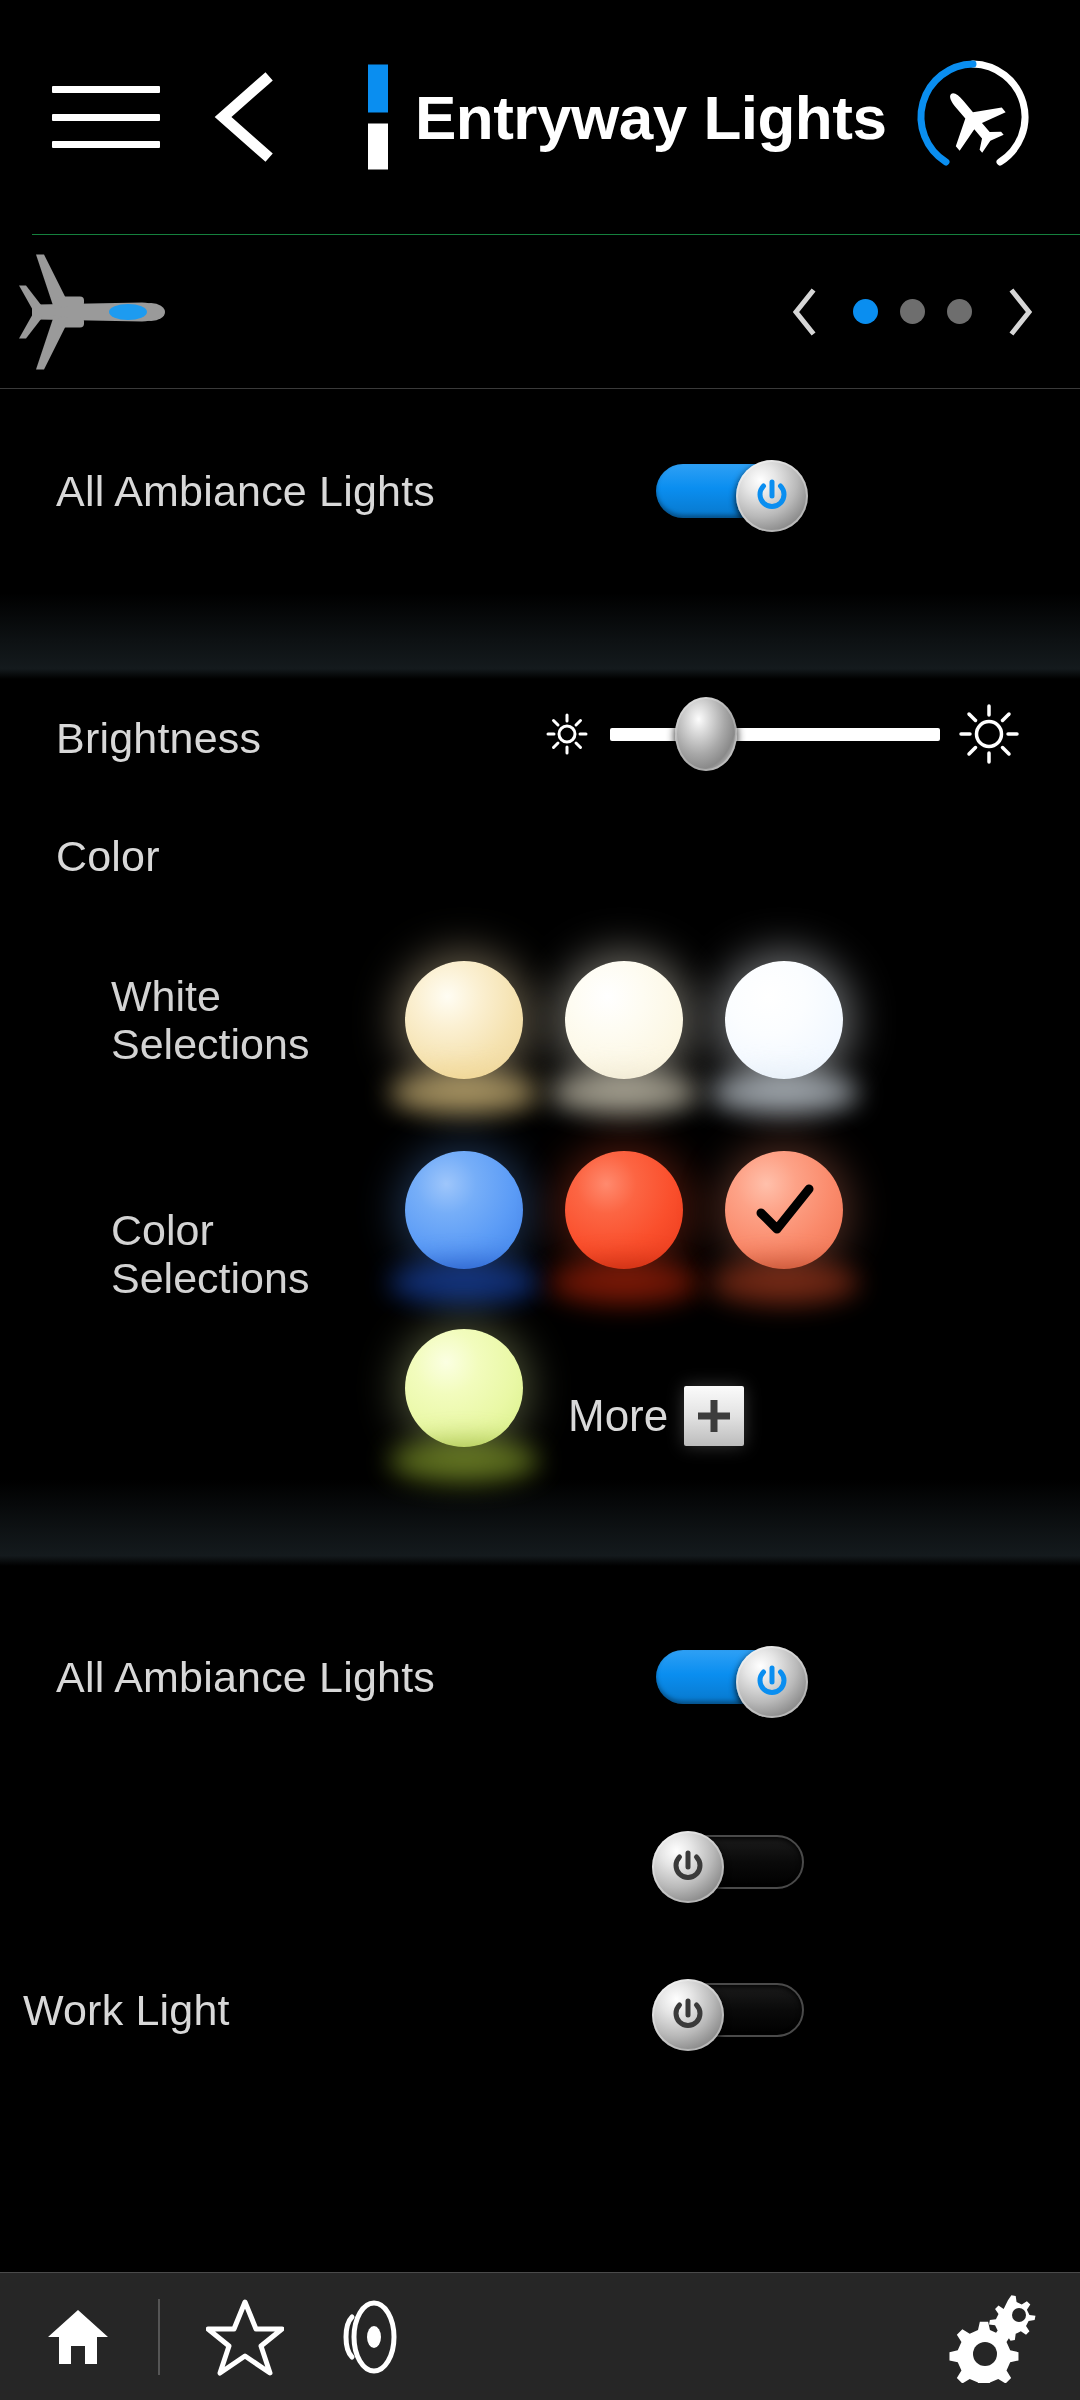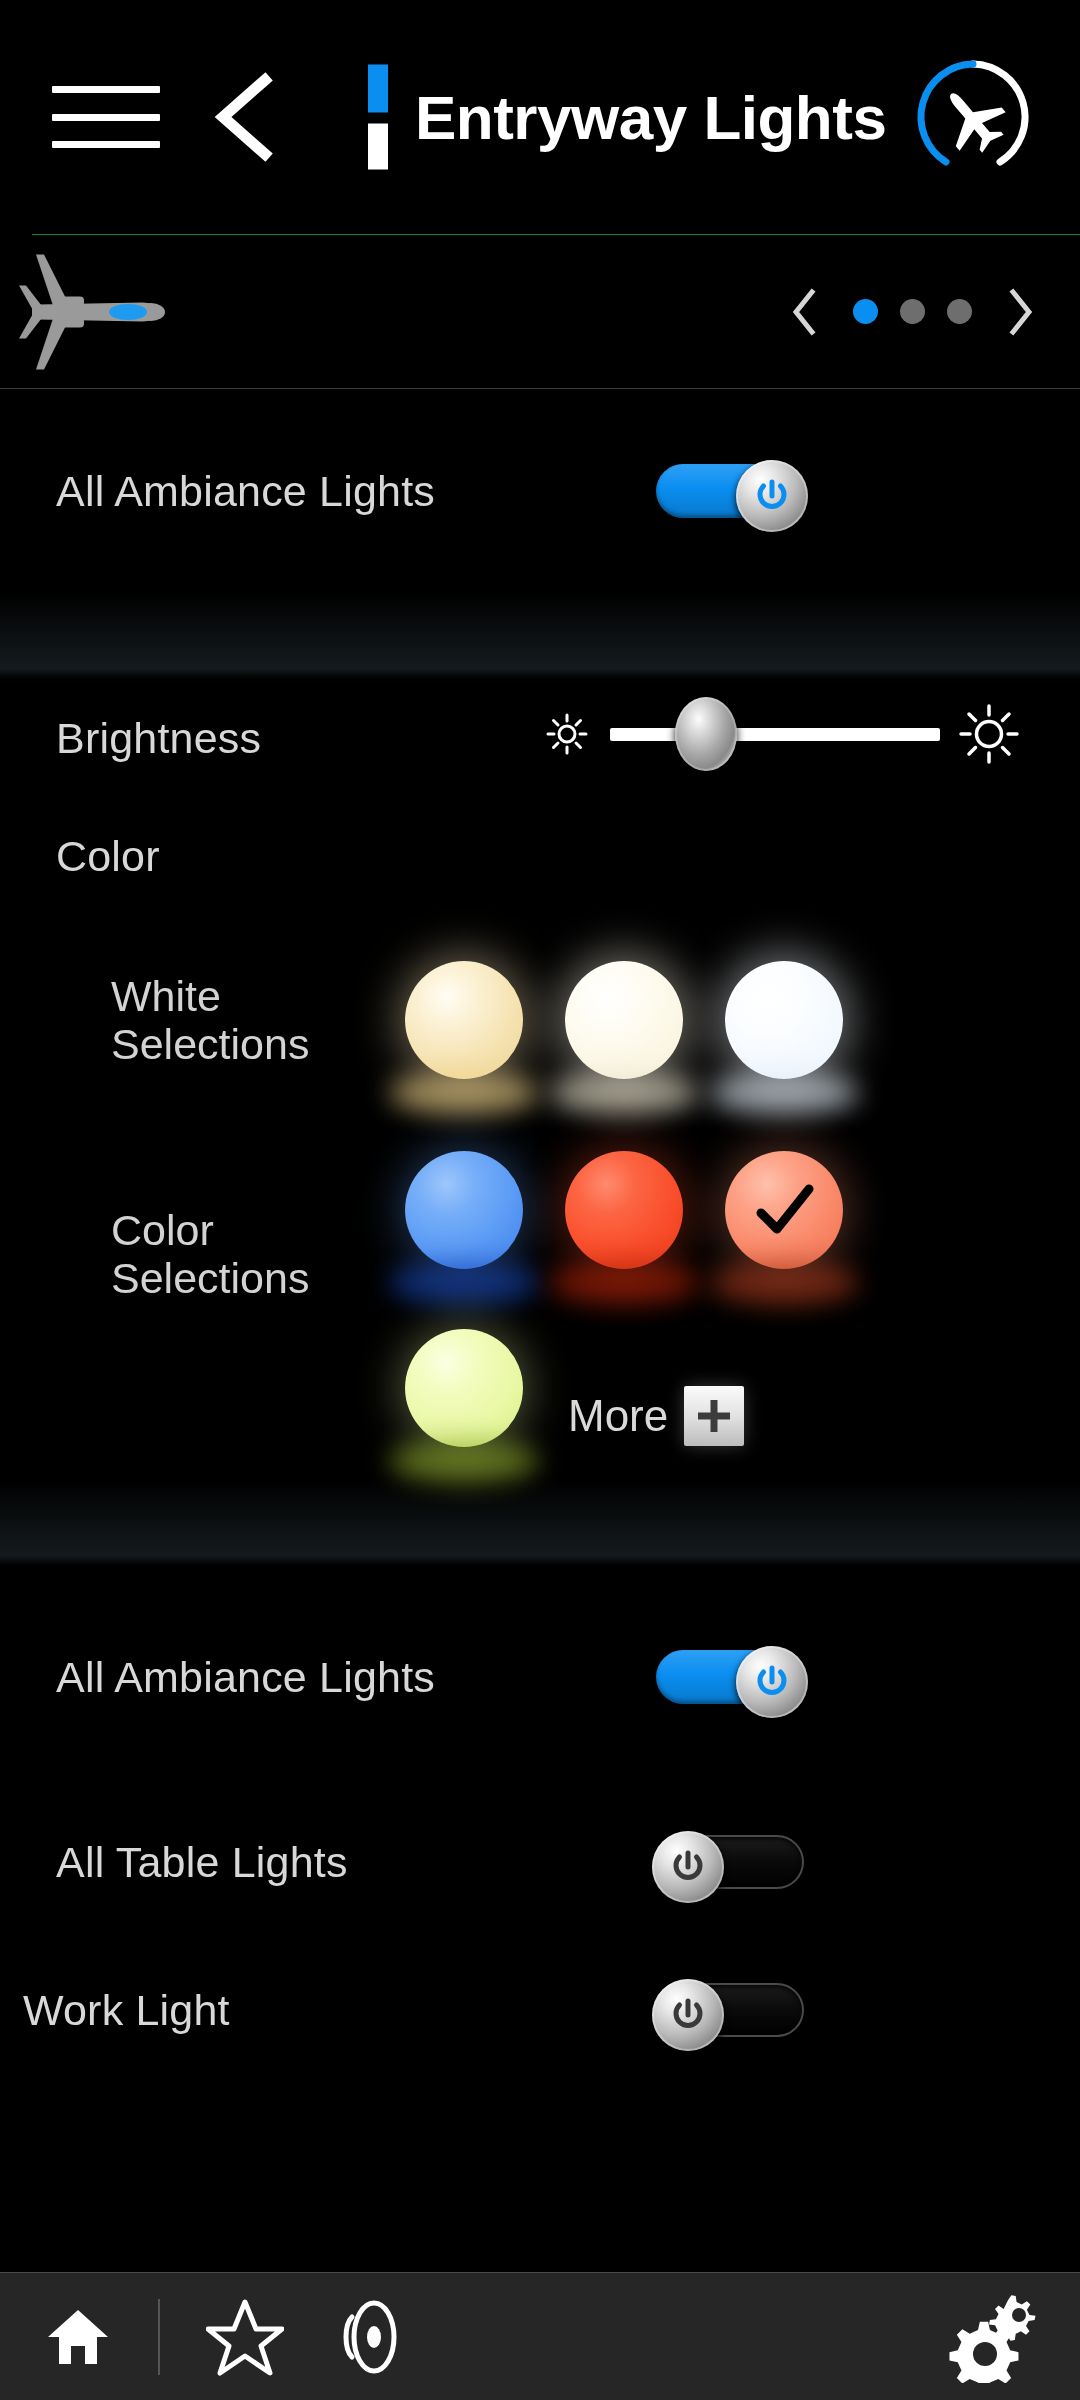--- a/index.html
+++ b/index.html
@@ -473,21 +473,20 @@
         <div class="knob">
           <svg viewBox="0 0 42 42">
             <path d="M21 7 L21 21" stroke="#0a8ef0" stroke-width="5" stroke-linecap="round" fill="none"></path>
             <path d="M12.5 11 A12 12 0 1 0 29.5 11" stroke="#0a8ef0" stroke-width="5" fill="none" stroke-linecap="round"></path>
           </svg>
         </div>
       </div>
     </div>
 
     <div class="row" style="height:148px;">
-      <div class="row-label">All Table Lights</div>
       <div class="toggle off" style="position:absolute; left:656px; top:50%; margin-top:-31px;">
         <div class="track"></div>
         <div class="knob">
           <svg viewBox="0 0 42 42">
             <path d="M21 7 L21 21" stroke="#3a3a3a" stroke-width="5" stroke-linecap="round" fill="none"></path>
             <path d="M12.5 11 A12 12 0 1 0 29.5 11" stroke="#3a3a3a" stroke-width="5" fill="none" stroke-linecap="round"></path>
           </svg>
         </div>
       </div>
     </div>

